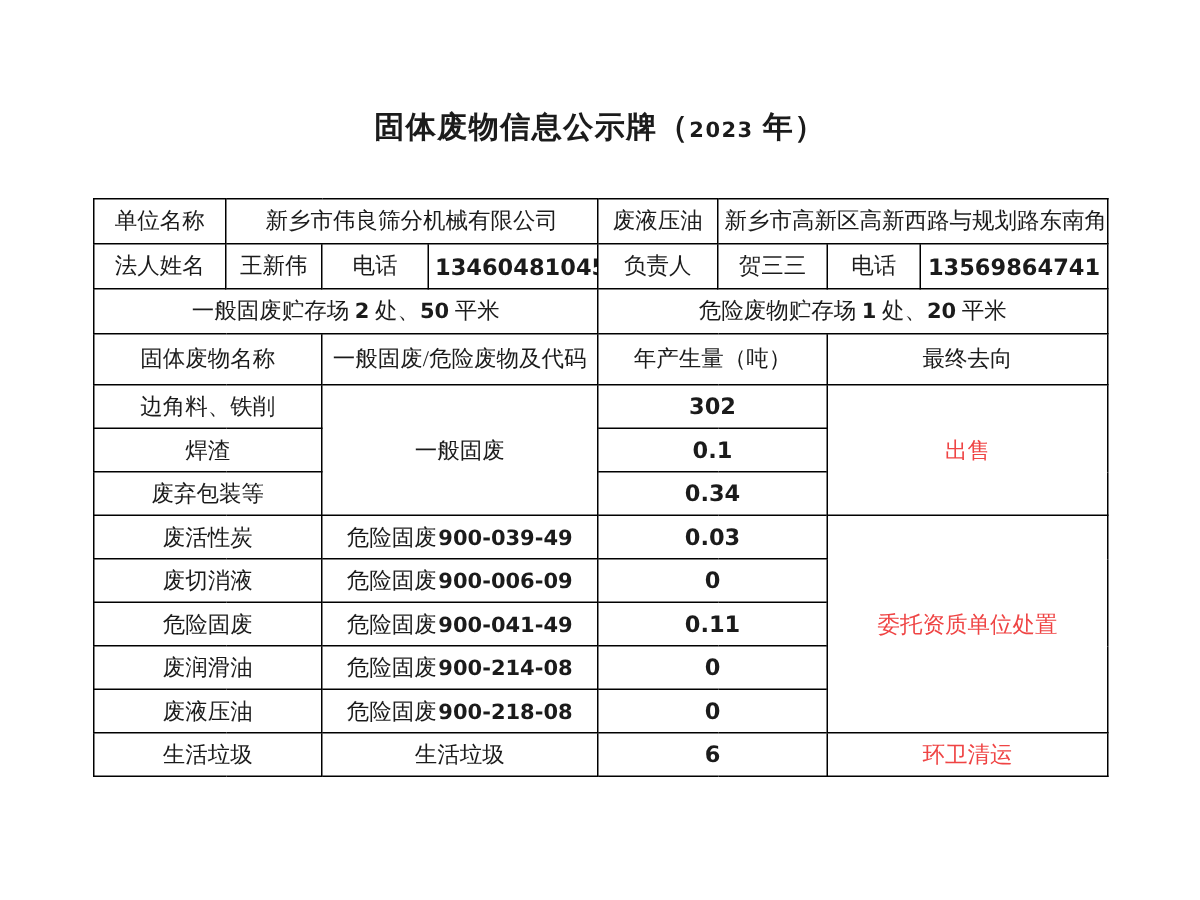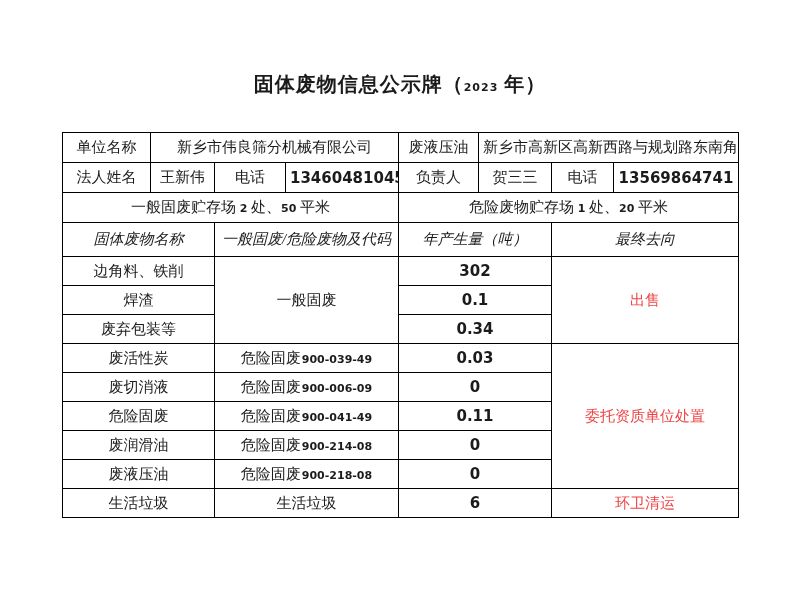--- a/index.html
+++ b/index.html
@@ -29,26 +29,26 @@
   table.doc td {
     border: 1px solid #000000;
     text-align: center;
     vertical-align: middle;
     font-size: 15px;
     padding: 0 4px;
     overflow: hidden;
     white-space: nowrap;
   }
   tr.r-top  { height: 30px; }
-  tr.r-head { height: 34px; font-style: italic; }
+  tr.r-head { height: 34px; }
   tr.r-waste{ height: 29px; }
   .num {
     font-family: "DejaVu Sans", "Liberation Sans", sans-serif;
     font-weight: bold;
-    font-size: 11px;
+    font-size: 14px;
     text-align: center;
   }
   .blue { color: #ef4444; }
   .code { margin-left: 1px; }
   .code:empty { margin-left: 0; }
 </style>
 </head>
 <body>
 
 <div class="doc-title auto-num">固体废物信息公示牌（<span class="num">2023</span> 年）</div>

